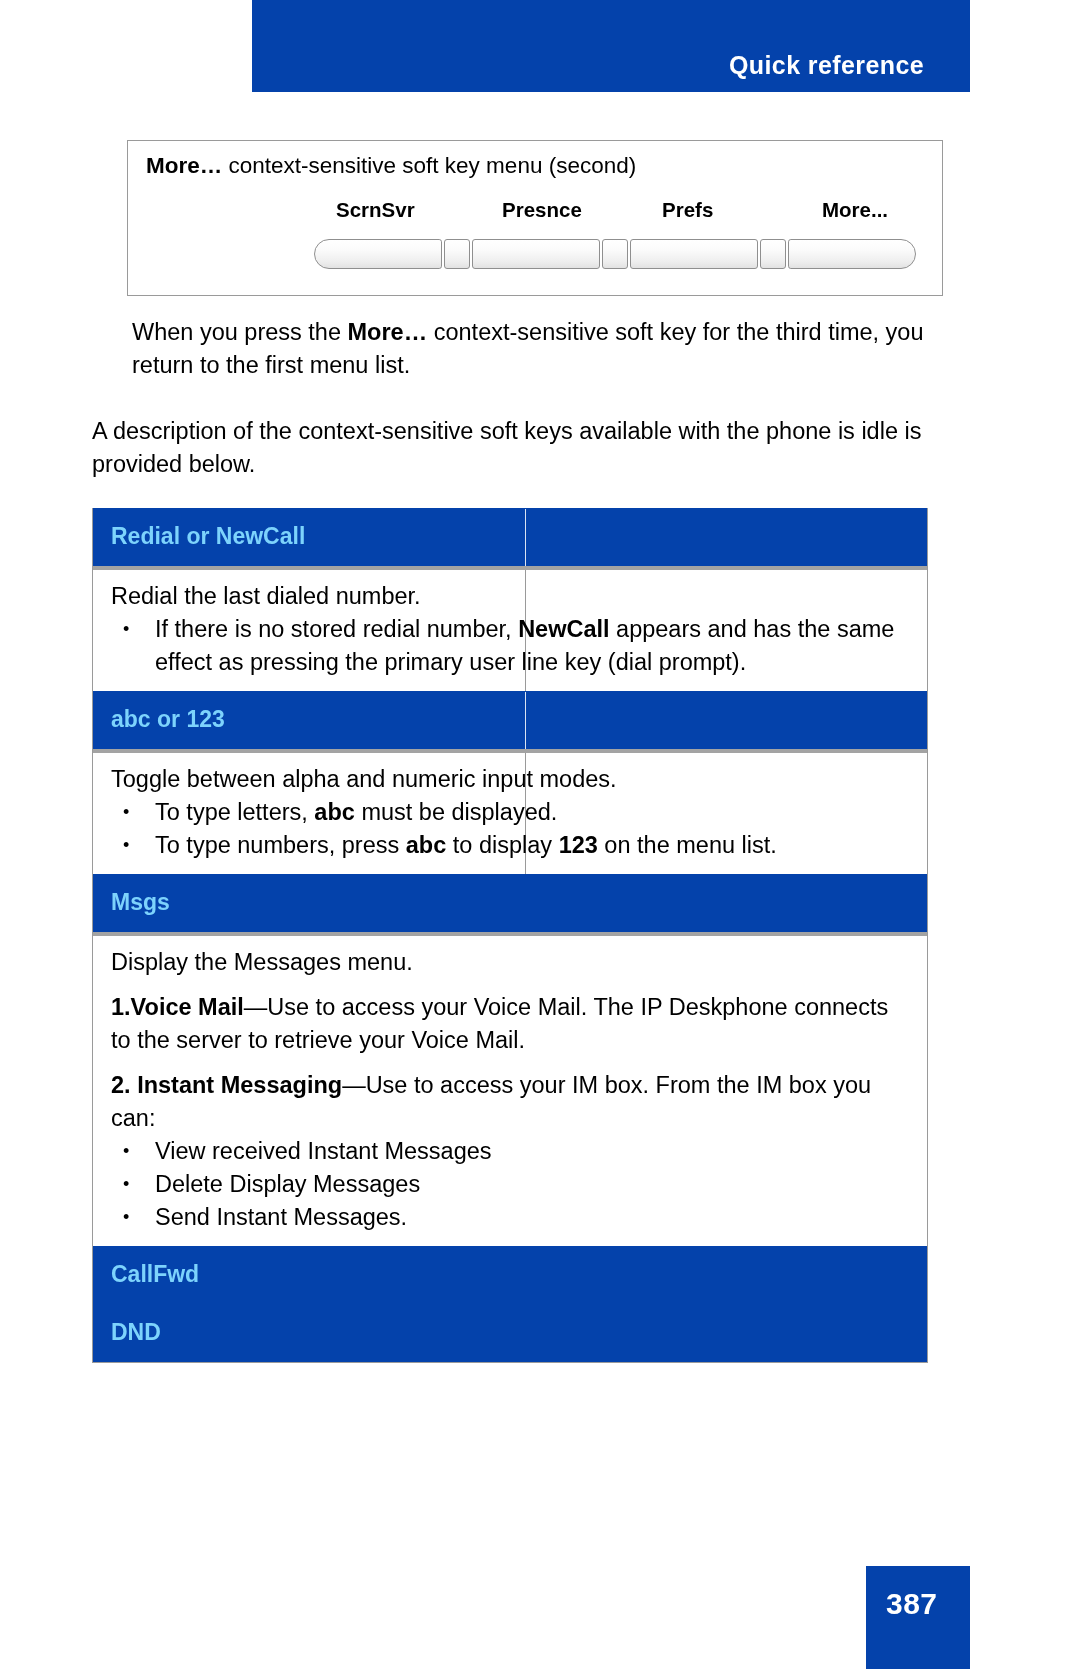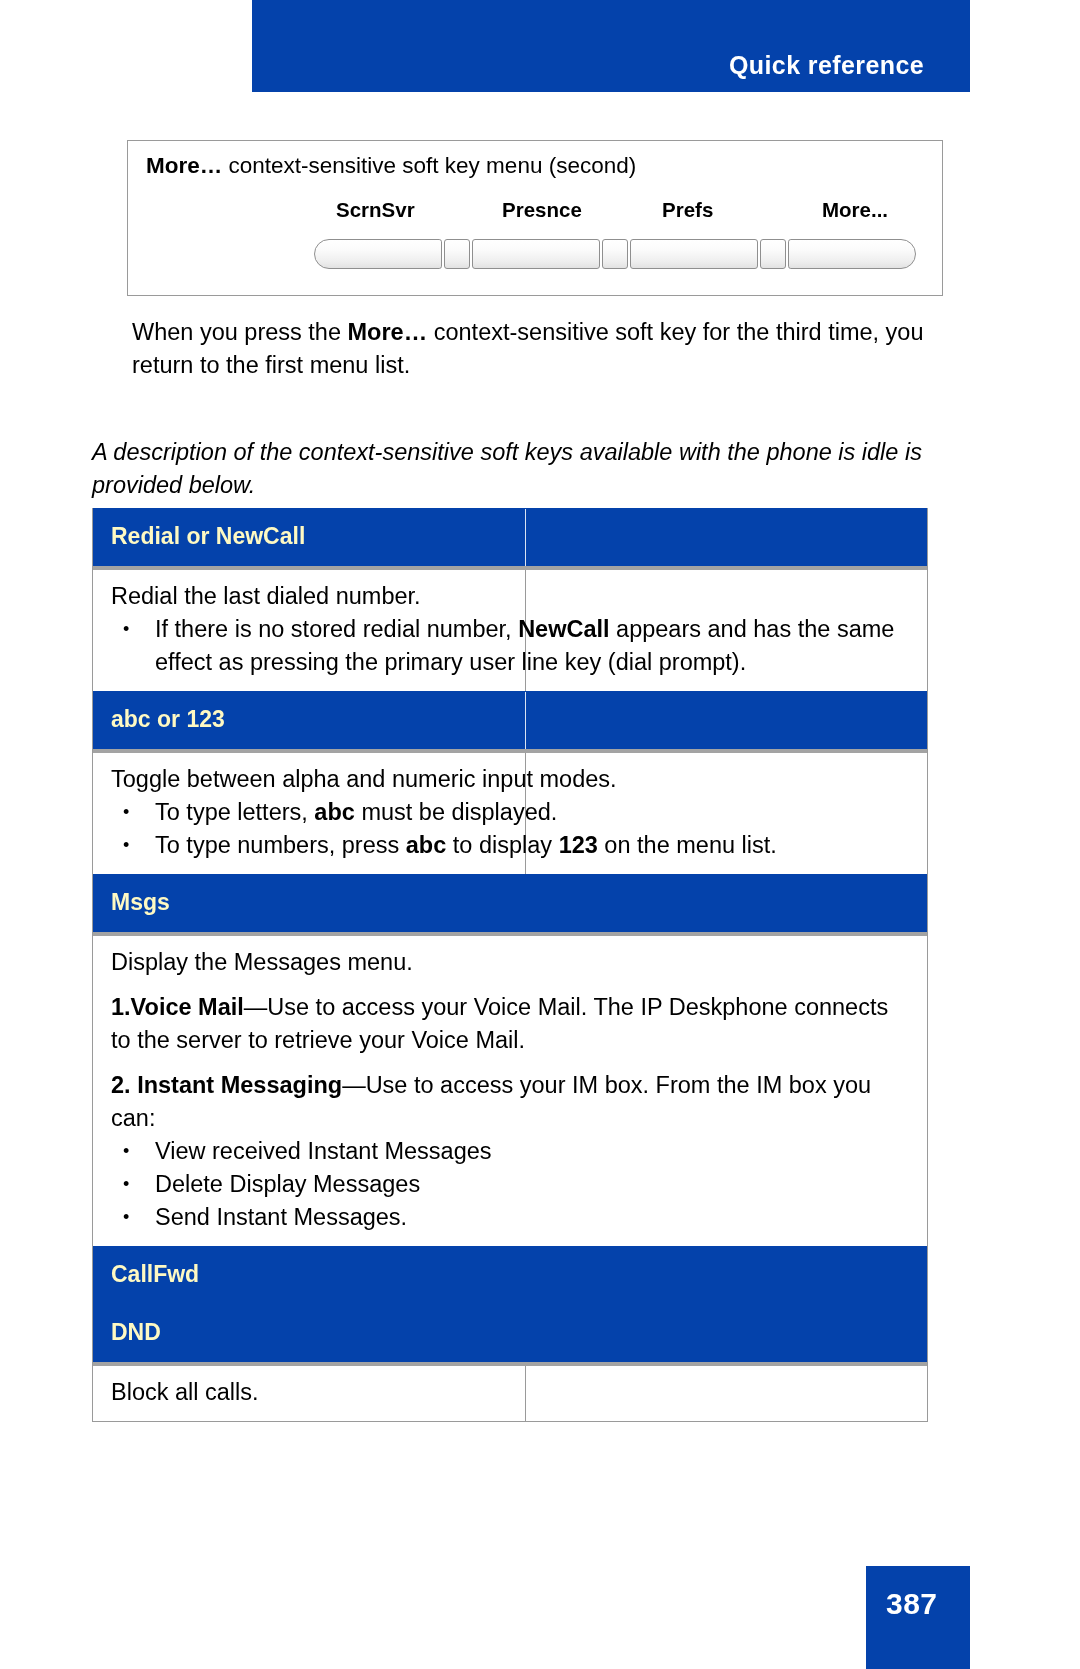--- a/index.html
+++ b/index.html
@@ -102,42 +102,42 @@
   .para {
     position: absolute;
     left: 92px;
     width: 844px;
     font-size: 23.5px;
     line-height: 33px;
     color: #000000;
   }
   .para b { font-weight: bold; }
   .para-1 { top: 316px; margin-left: 40px; }
-  .para-2 { top: 436px; font-style: italic; }
+  .para-2 { top: 415px; }
 
   
   .table {
     position: absolute;
     left: 92px;
     top: 508px;
     width: 836px;
     border: 1px solid #9a9a9a;
     border-top: none;
   }
   .row {
     position: relative;
     width: 100%;
     border-top: 4px solid #a3a3a3;
   }
   .row.head {
     background: #0442ab;
     border-top: 1px solid #0442ab;
   }
   .row.head .cell-main {
-    color: #fef9c3;
+    color: #7dd3fc;
     font-weight: bold;
     font-size: 23px;
     padding: 11px 0 13px 18px;
   }
   .row .cell-main {
     font-size: 23.5px;
     line-height: 33px;
     color: #000000;
     padding: 10px 18px 12px 18px;
   }
@@ -284,24 +284,18 @@
 
   <div class="row head">
     <div class="cell-main">CallFwd</div>
   </div>
 
 
   <div class="row head">
     <div class="cell-main">DND</div>
   </div>
 
-  <div class="row">
-    <div class="divider"></div>
-    <div class="cell-main">
-      <div class="cell-line">Block all calls.</div>
-    </div>
-  </div>
 
 </div>
 
 <div class="page-box">
   <span class="page-num">387</span>
 </div>
 
 </body></html>

